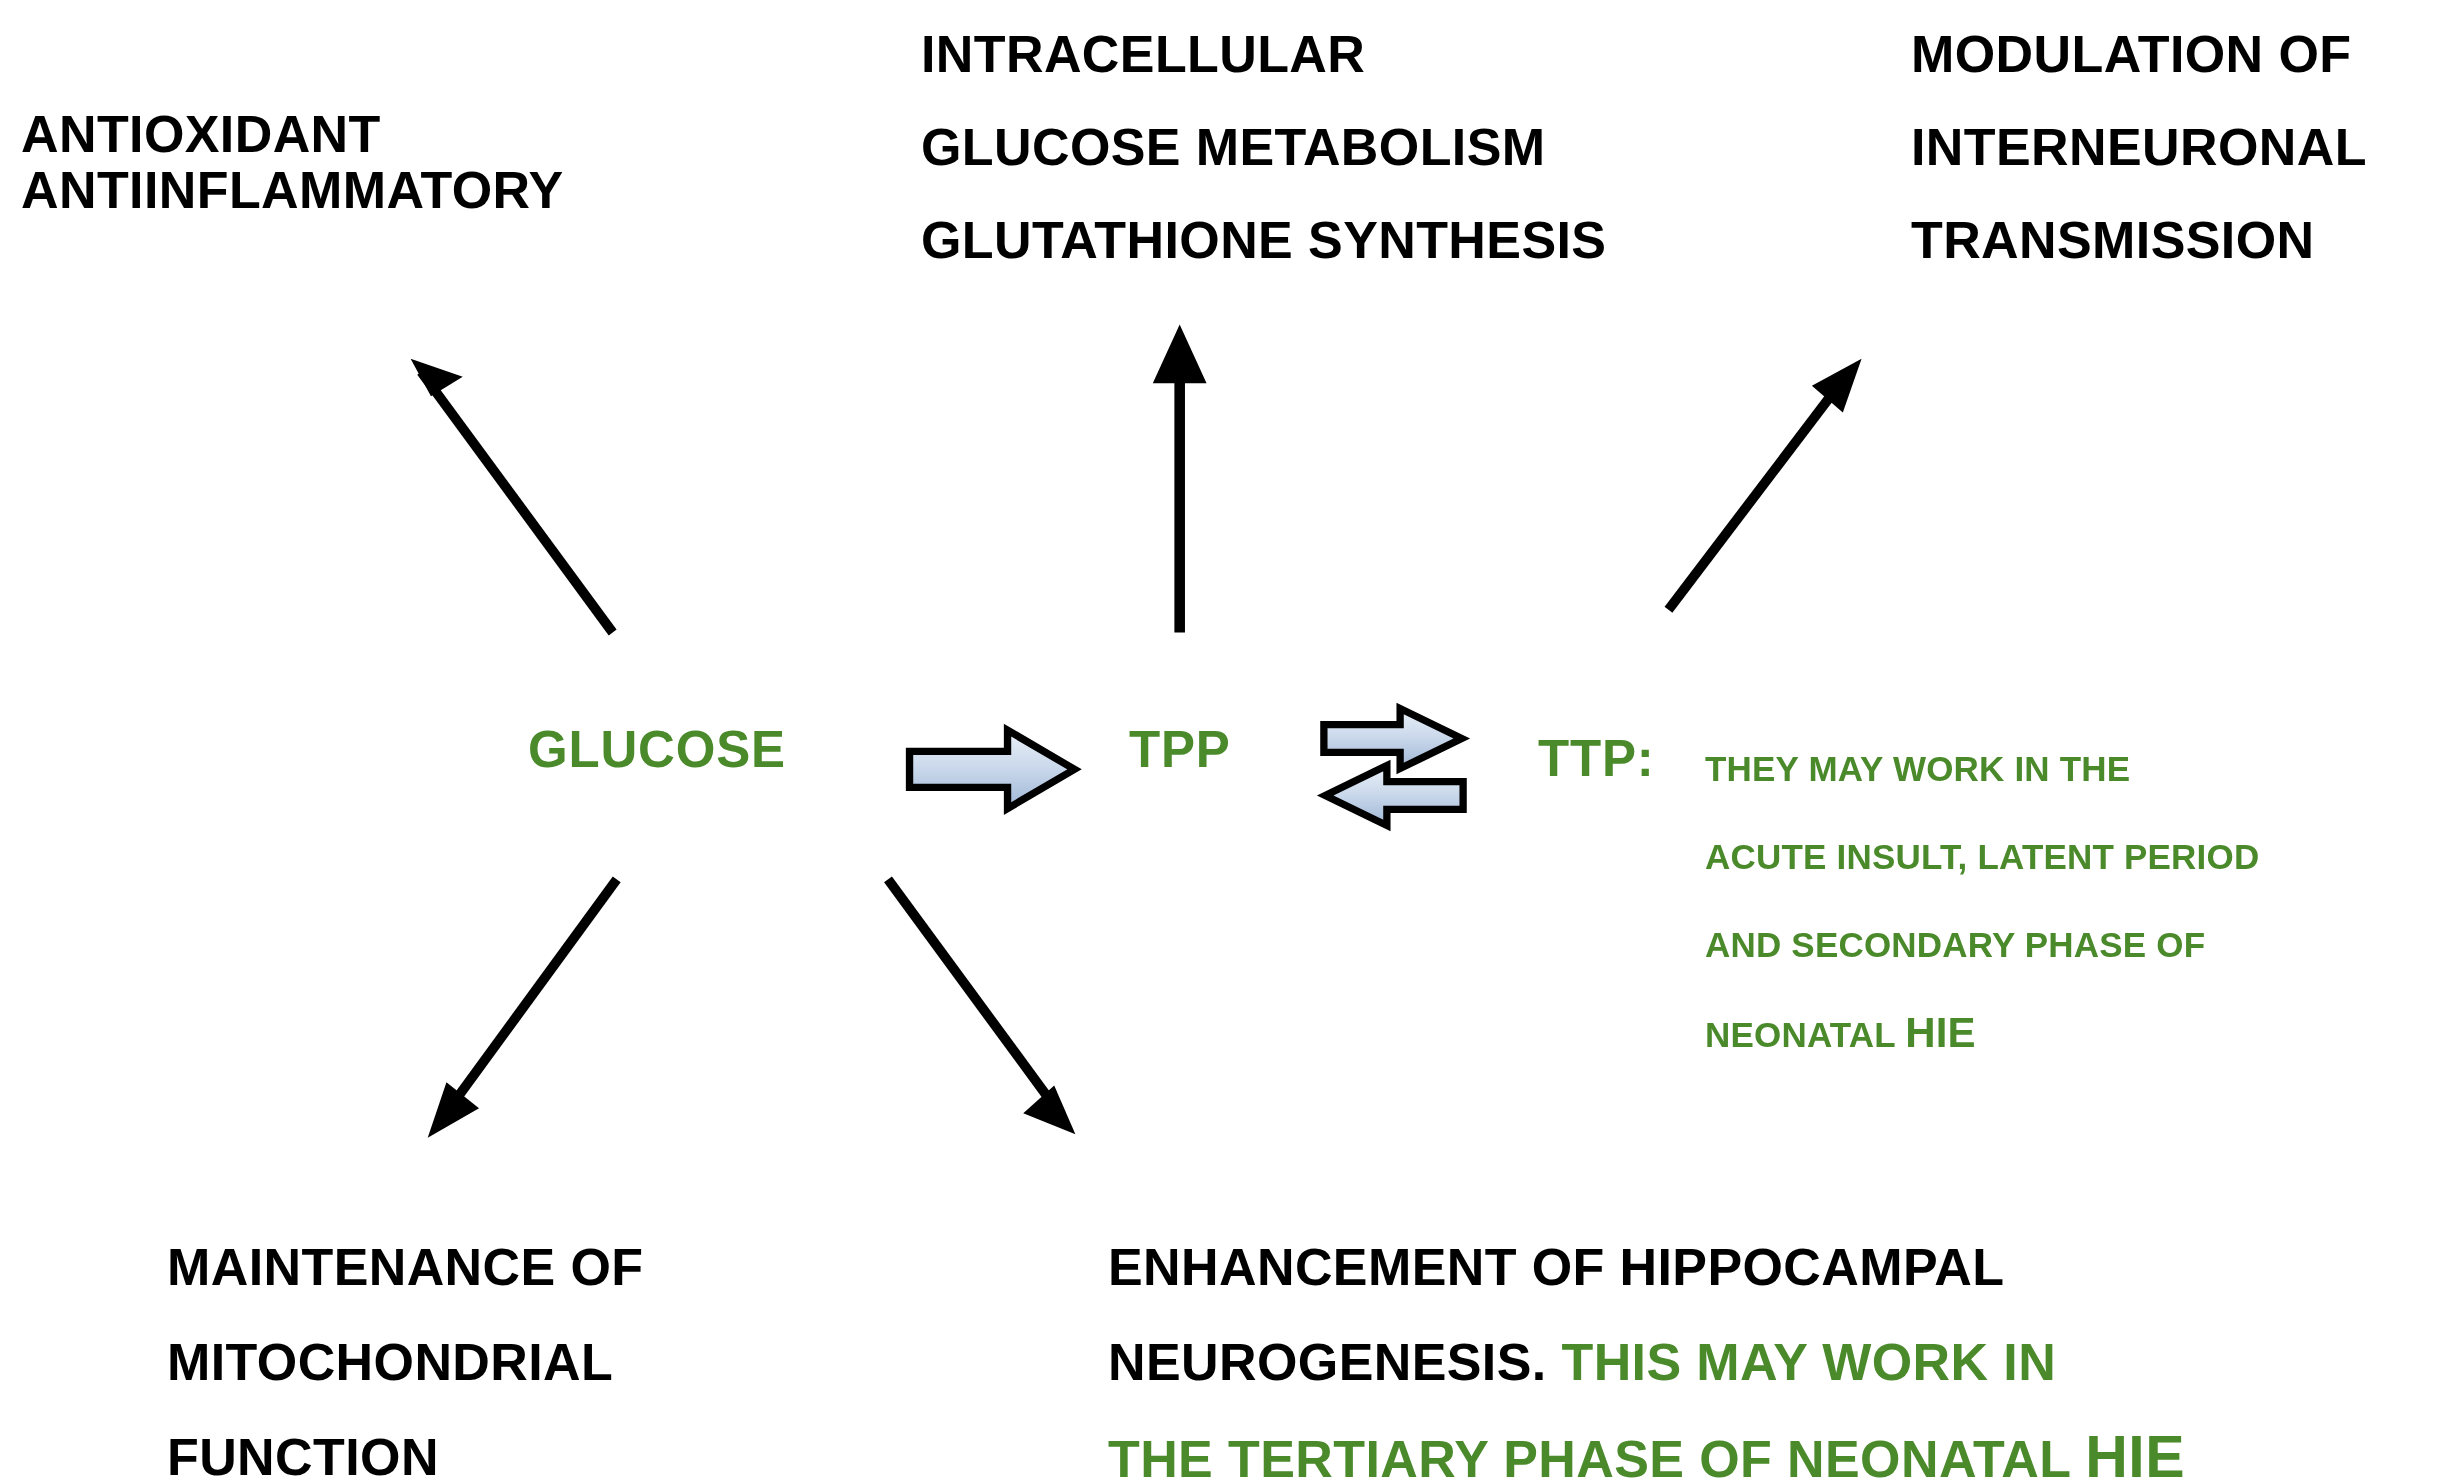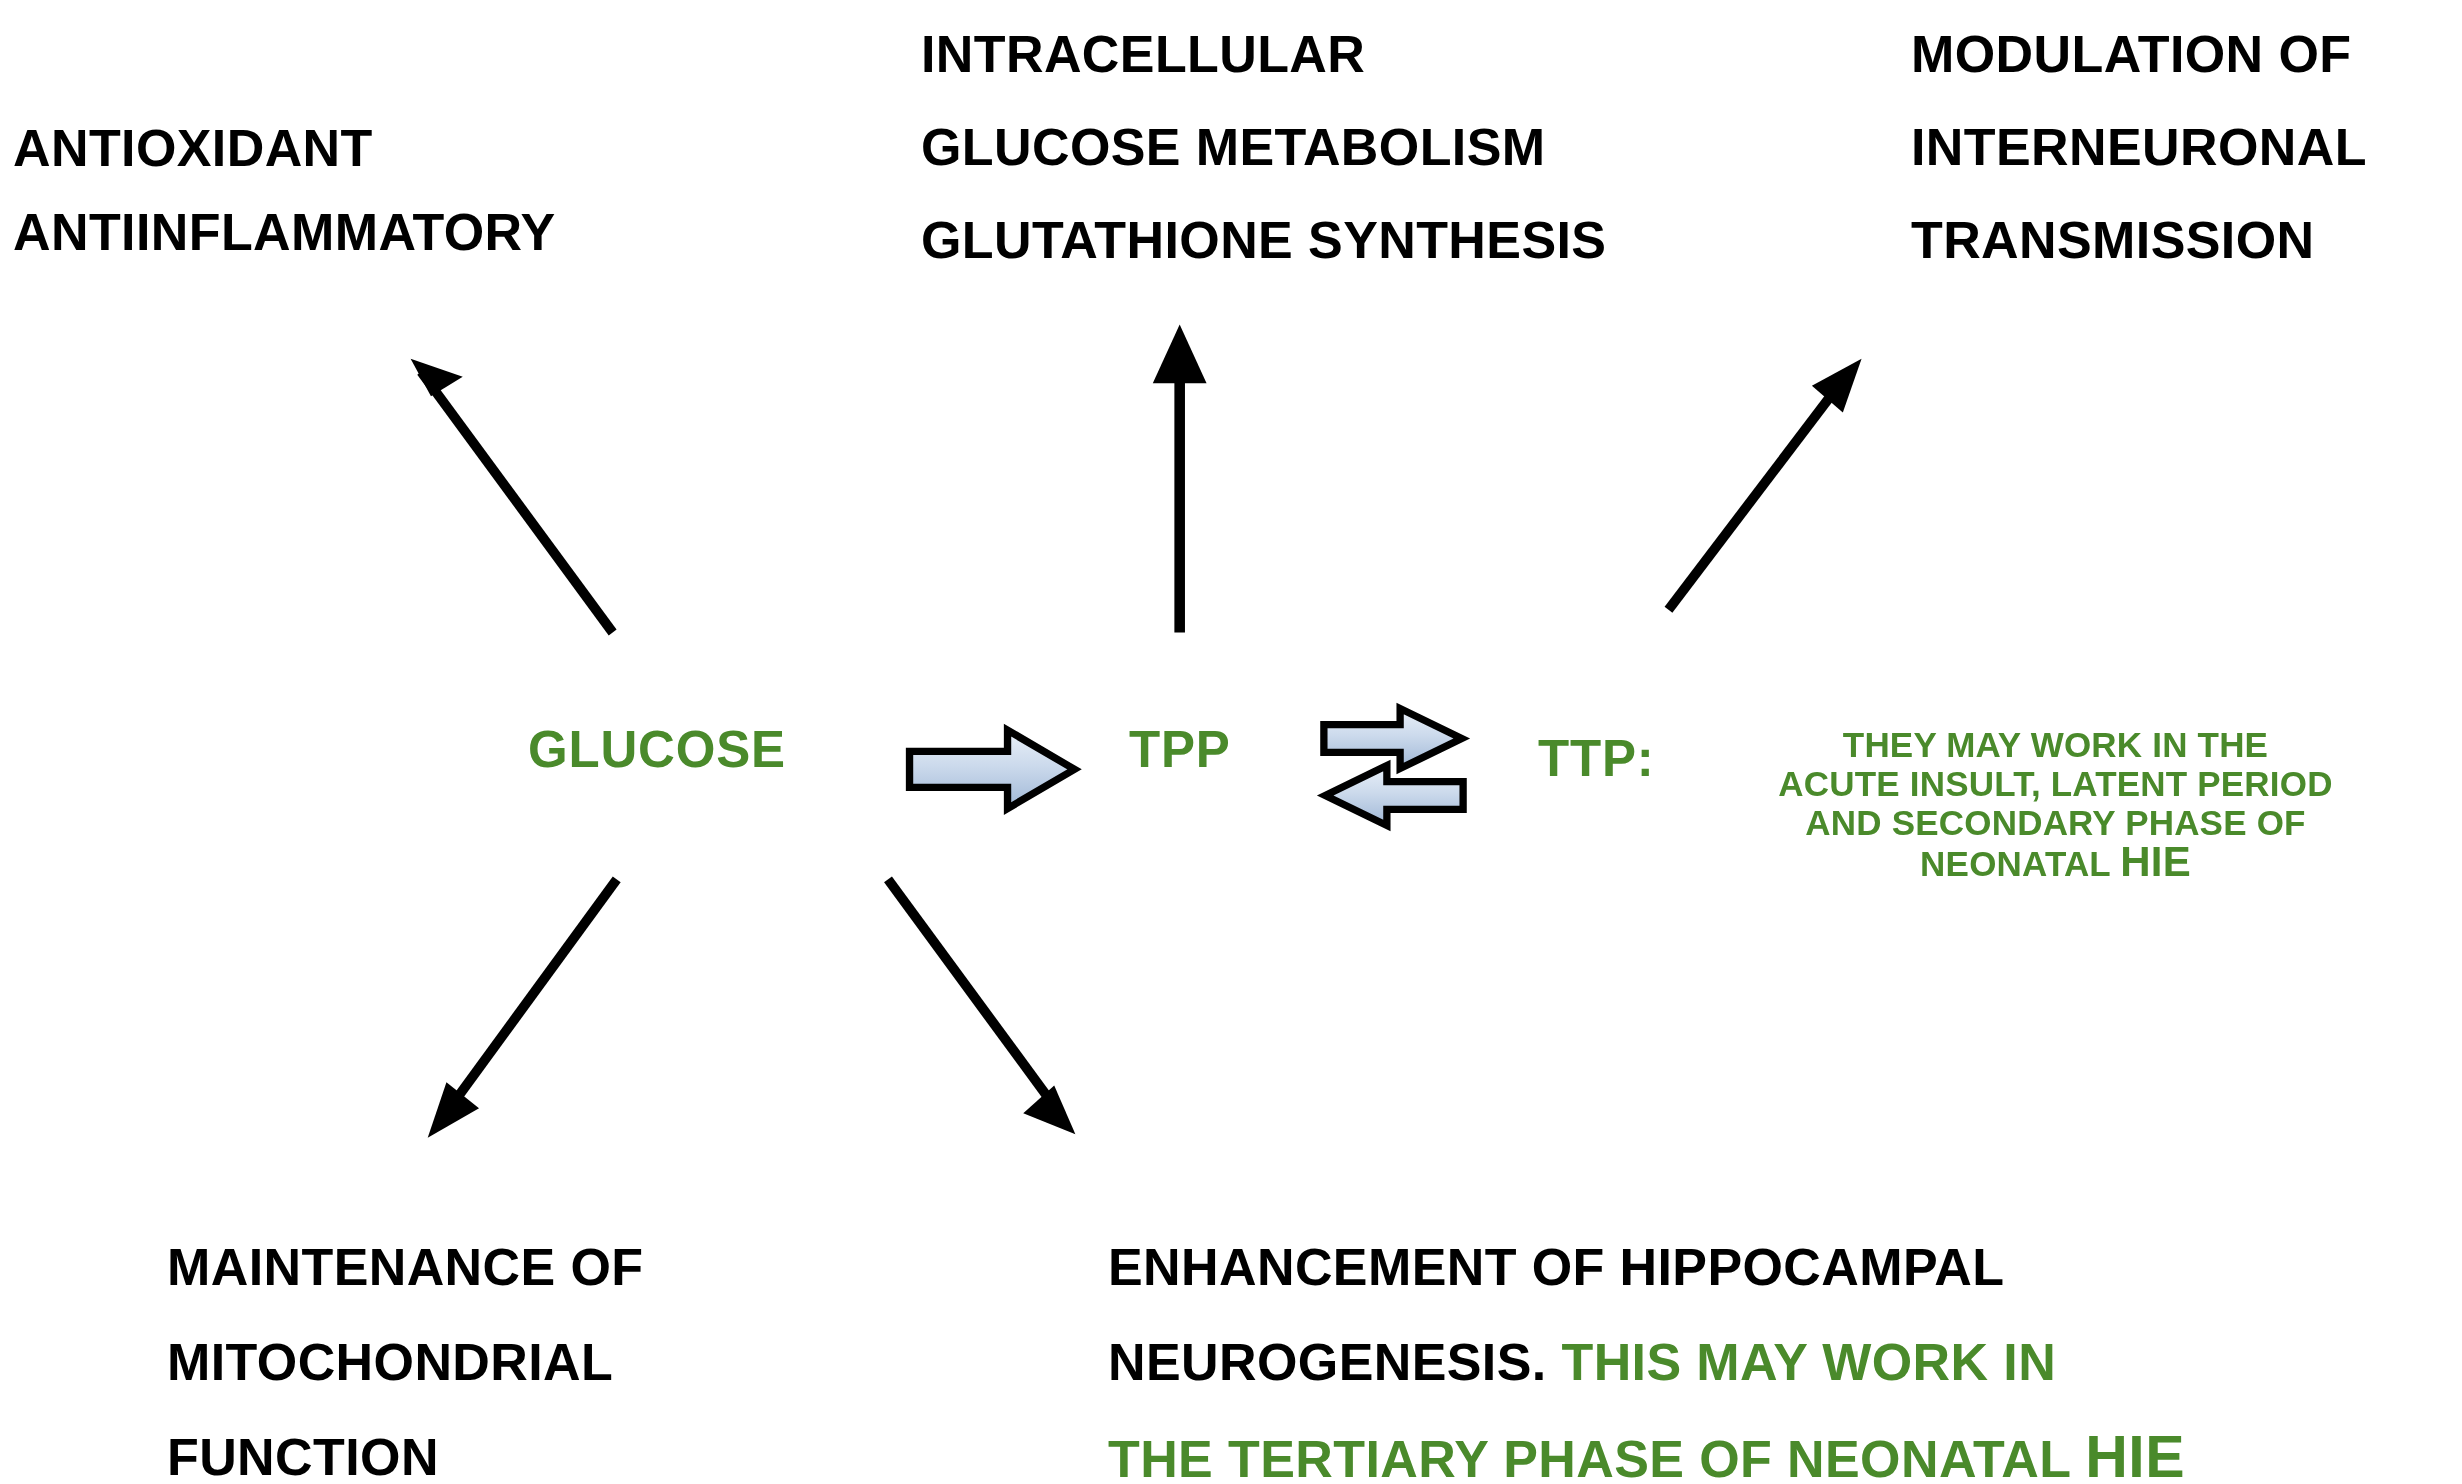--- a/index.html
+++ b/index.html
@@ -18,24 +18,24 @@
   .blk {
     position: absolute;
     font-weight: bold;
     color: #000000;
     letter-spacing: 0.4px;
     white-space: pre-line;
   }
 
   
   #lbl-antioxidant {
-    left: 13px;
+    left: 21px;
     top: 106px;
     font-size: 52px;
-    line-height: 84px;
+    line-height: 56px;
   }
   #lbl-glucose {
     left: 921px;
     top: 8.1px;
     font-size: 52px;
     line-height: 93px;
   }
   #lbl-modulation {
     left: 1911px;
     top: 8.1px;
@@ -78,25 +78,24 @@
   #term-ttp      { left: 1538px; top: 720px; margin-top: 9px; }
 
   
   #ttp-note {
     position: absolute;
     left: 1705px;
     top: 725px;
     width: 701px;
     font-size: 35px;
     font-weight: bold;
-    line-height: 39px;
+    line-height: 88px;
     color: #4a8a2b;
     letter-spacing: 0.2px;
     white-space: pre-line;
-    text-align: center;
   }
   #ttp-note .hie-sm {
     font-size: 42px;
   }
 
   
   .block-arrow { position: absolute; }
 
   
   #line-arrows {

